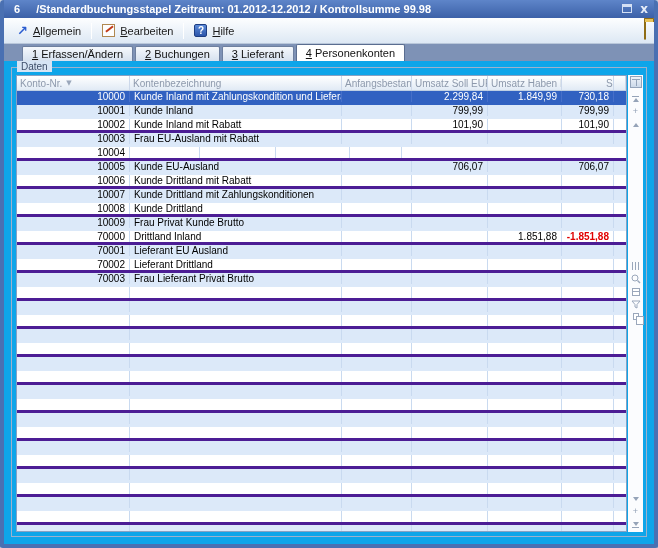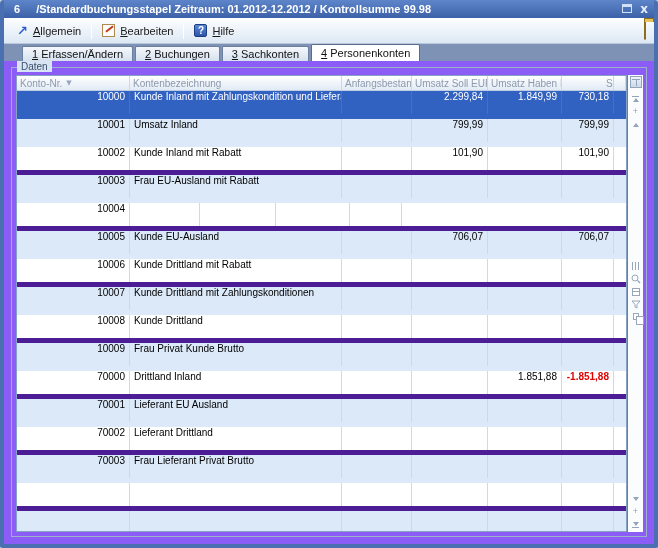--- a/index.html
+++ b/index.html
@@ -60,21 +60,21 @@
     height:15px;display:flex;align-items:center;
     padding:0 9px;font-size:11px;color:#111;
     background:linear-gradient(#f5f8fc,#d6e1ef);
     border:1px solid #6d7f9f;border-bottom:none;
     border-radius:2px 2px 0 0;margin-right:2px;white-space:nowrap;
   }
   .tab u{margin-right:3px;}
   .tab.active{background:#fff;height:17px;border-color:#5a6d90;}
 
   
-  .content{flex:1;display:flex;padding:6px 7px 7px 7px;background:#8b5cf6;min-height:0;}
+  .content{flex:1;display:flex;padding:6px 7px 7px 7px;background:#0ea5e9;min-height:0;}
   .groupbox{flex:1;border:1px solid #9db1cd;position:relative;padding:7px 3px 4px 4px;display:flex;min-width:0;min-height:0;}
   .gb-label{position:absolute;top:-7px;left:5px;background:#d6e4f4;padding:0 4px;font-size:10px;color:#3d4d68;}
 
   .table-wrap{flex:1;display:flex;min-width:0;min-height:0;}
   .tbl{
     flex:1;background:#fff;border:1px solid #87a1c3;
     display:flex;flex-direction:column;overflow:hidden;font-size:10px;min-width:0;
   }
   .thead{display:flex;height:15px;flex:0 0 15px;background:linear-gradient(#ffffff,#e1eaf5);border-bottom:1px solid #bfcfe3;color:#8d99ac;}
   .th{padding:1px 3px;border-right:1px solid #ccd8ea;display:flex;align-items:center;overflow:hidden;white-space:nowrap;}
@@ -82,21 +82,21 @@
 
   .c-konto{width:113px;flex:0 0 113px;}
   .c-name{flex:1;min-width:0;}
   .c-anf{width:70px;flex:0 0 70px;}
   .c-soll{width:76px;flex:0 0 76px;}
   .c-haben{width:74px;flex:0 0 74px;}
   .c-saldo{width:52px;flex:0 0 52px;padding-left:44px;}
   .c-fill{width:12px;flex:0 0 12px;}
 
   .rows{flex:1;overflow:hidden;}
-  .row{display:flex;height:28px;line-height:12px;background:#fff;border-bottom:5px solid #4c1d95;}
+  .row{display:flex;height:14px;line-height:12px;background:#fff;border-bottom:3px solid #4c1d95;}
   .row.alt{background:#dce9f9;border-bottom-color:#dce9f9;}
   .row.selected{background:#3161c1;color:#fff;border-bottom-color:#3161c1;}
   .cell{padding:0 4px;border-right:1px solid #c9daf0;overflow:hidden;white-space:nowrap;}
   .row.selected .cell{border-right-color:#466fc9;}
   .cell.c-konto,.cell.c-anf,.cell.c-soll,.cell.c-haben,.cell.c-saldo{text-align:right;}
   .cell.c-name{text-align:left;}
   .cell.neg{color:#e00000;font-weight:bold;}
   .cell.c-fill{border-right:none;padding:0;}
 
   
@@ -155,21 +155,21 @@
     <div class="tab">
         <u>1</u>
         <span>Erfassen/Ändern</span>
       </div>
     <div class="tab">
         <u>2</u>
         <span>Buchungen</span>
       </div>
     <div class="tab">
         <u>3</u>
-        <span>Sachkonten</span>
+        <span>Lieferant</span>
       </div>
     <div class="tab active">
         <u>4</u>
         <span>Personenkonten</span>
       </div>
   </div>
 
   <div class="content">
     <div class="groupbox">
       <span class="gb-label">Daten</span>
@@ -193,21 +193,21 @@
                 <div class="cell c-konto">10000</div>
                 <div class="cell c-name">Kunde Inland mit Zahlungskondition und Lieferadr.</div>
                 <div class="cell c-anf"></div>
                 <div class="cell c-soll">2.299,84</div>
                 <div class="cell c-haben">1.849,99</div>
                 <div class="cell c-saldo">730,18</div>
                 <div class="cell c-fill"></div>
               </div>
               <div class="row alt">
                 <div class="cell c-konto">10001</div>
-                <div class="cell c-name">Umsatz Inland</div>
+                <div class="cell c-name">Kunde Inland</div>
                 <div class="cell c-anf"></div>
                 <div class="cell c-soll">799,99</div>
                 <div class="cell c-haben"></div>
                 <div class="cell c-saldo">799,99</div>
                 <div class="cell c-fill"></div>
               </div>
               <div class="row">
                 <div class="cell c-konto">10002</div>
                 <div class="cell c-name">Kunde Inland mit Rabatt</div>
                 <div class="cell c-anf"></div>

